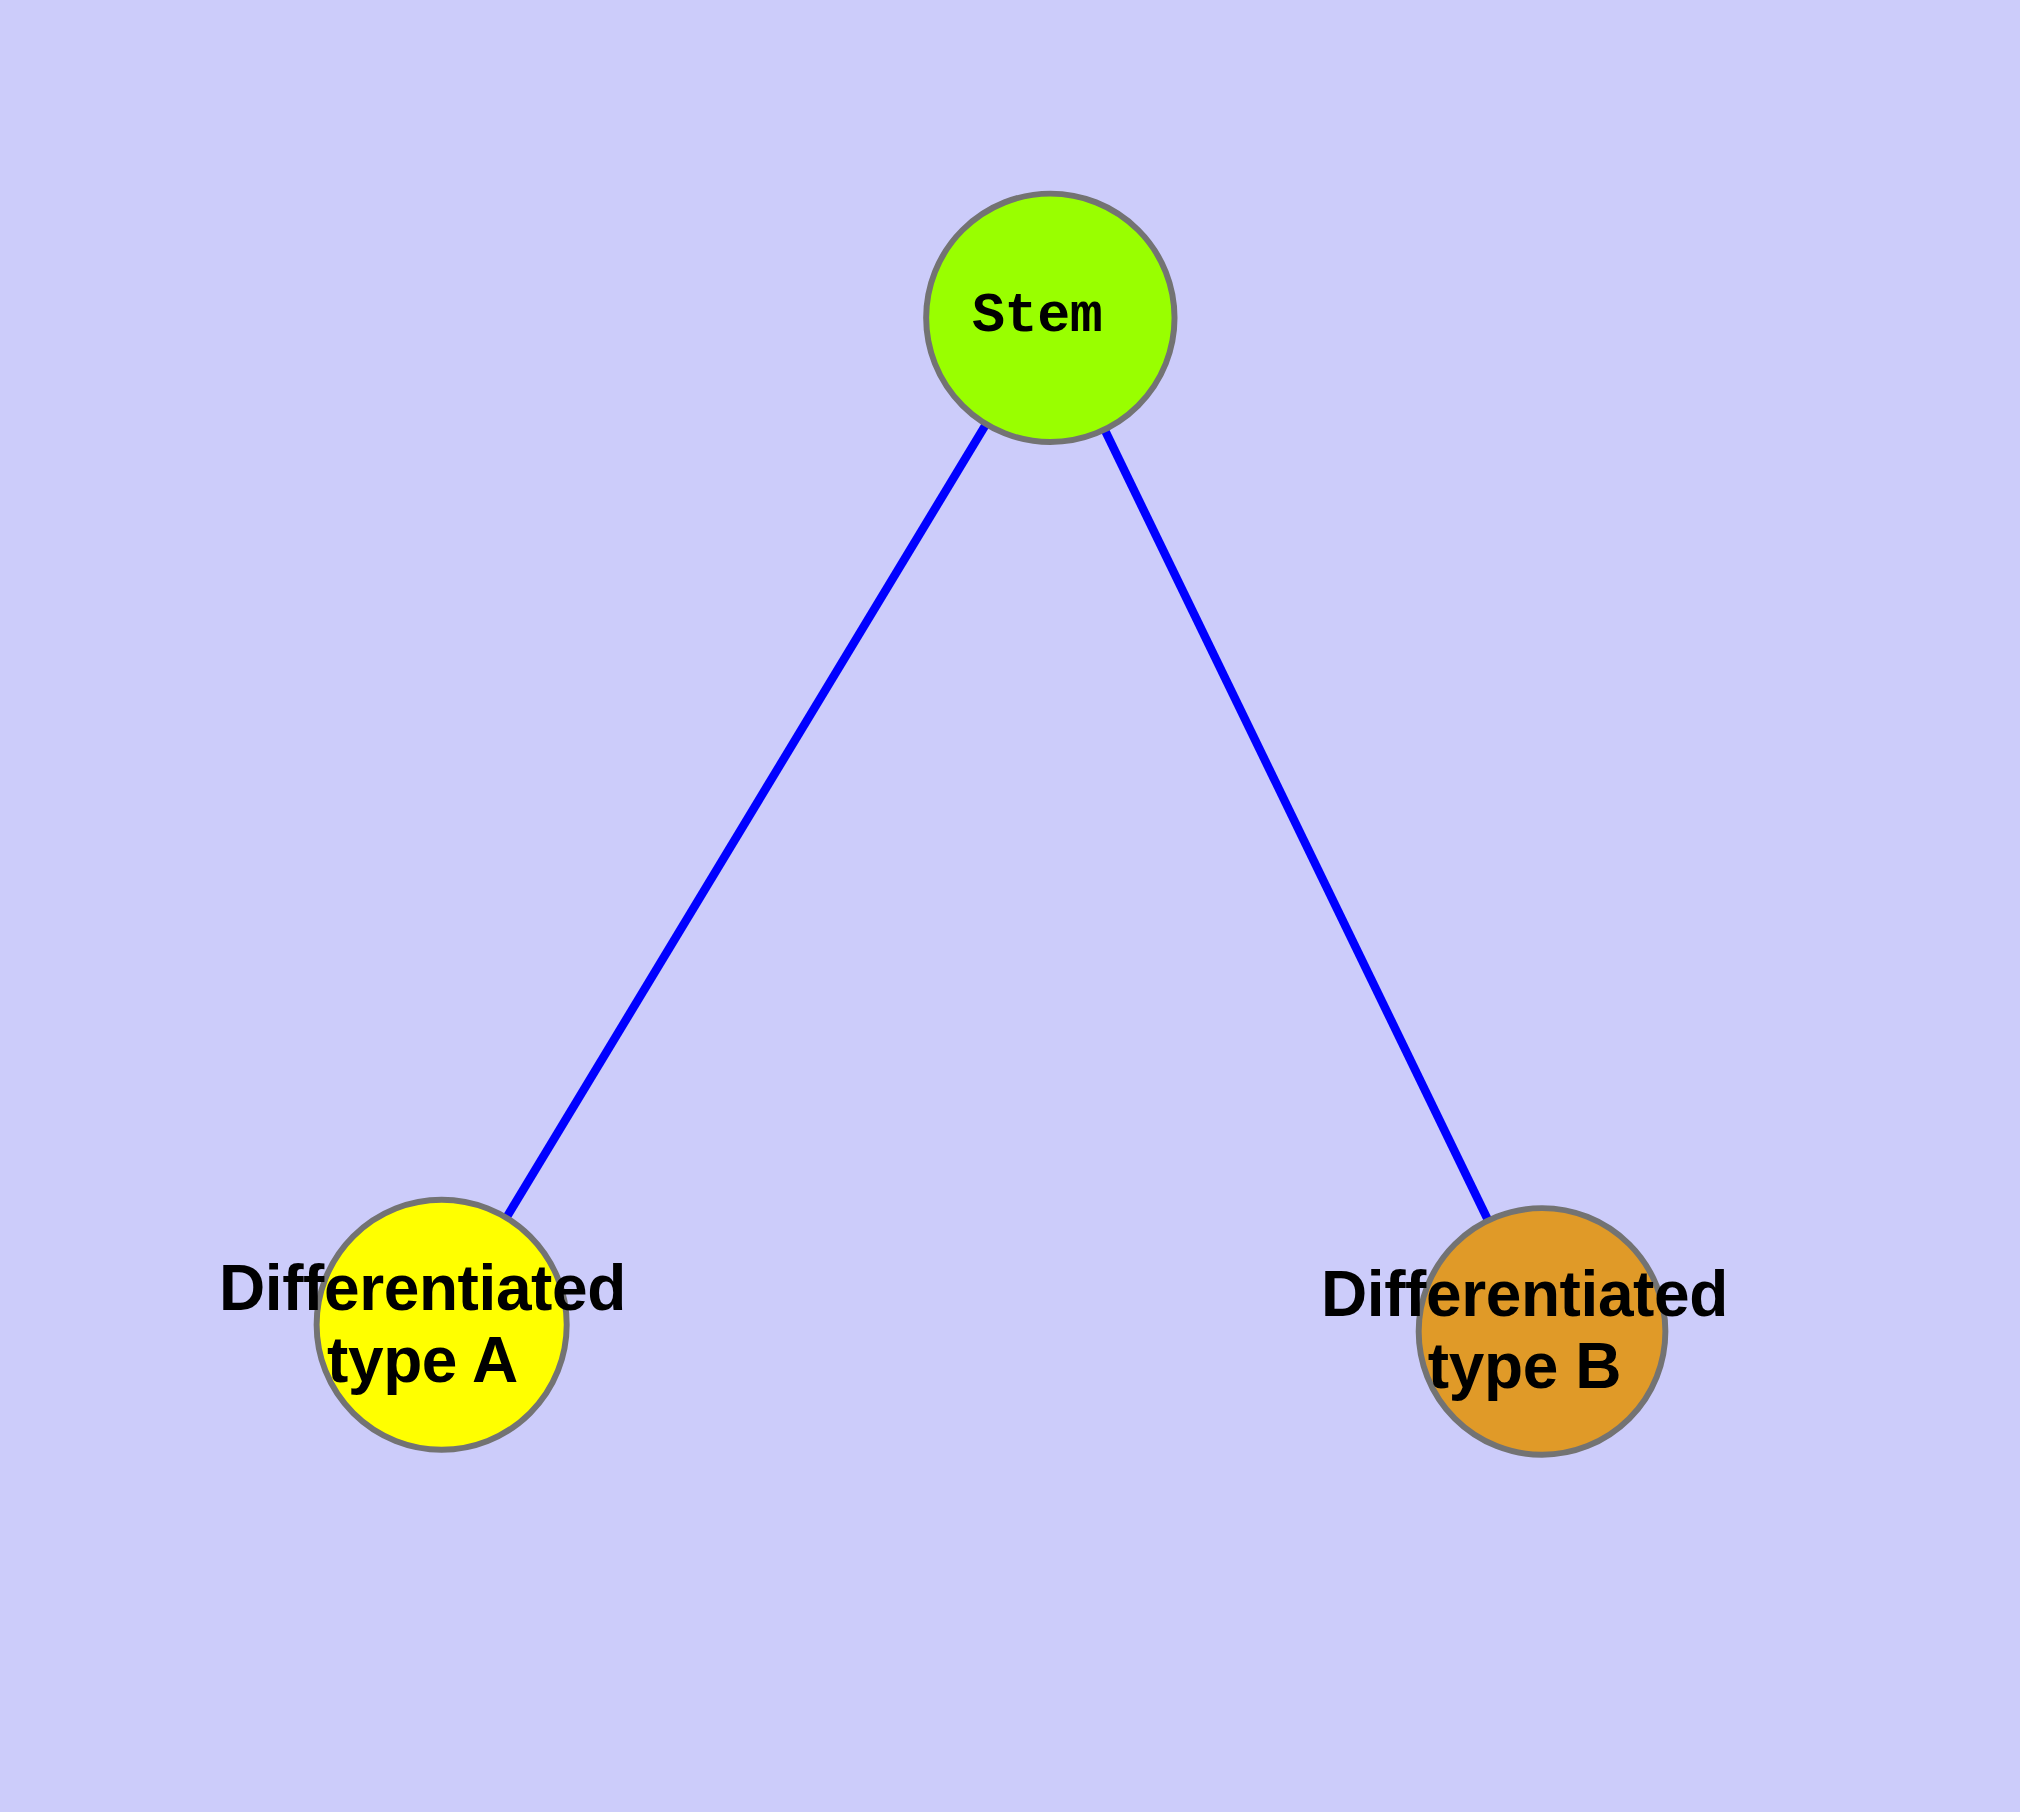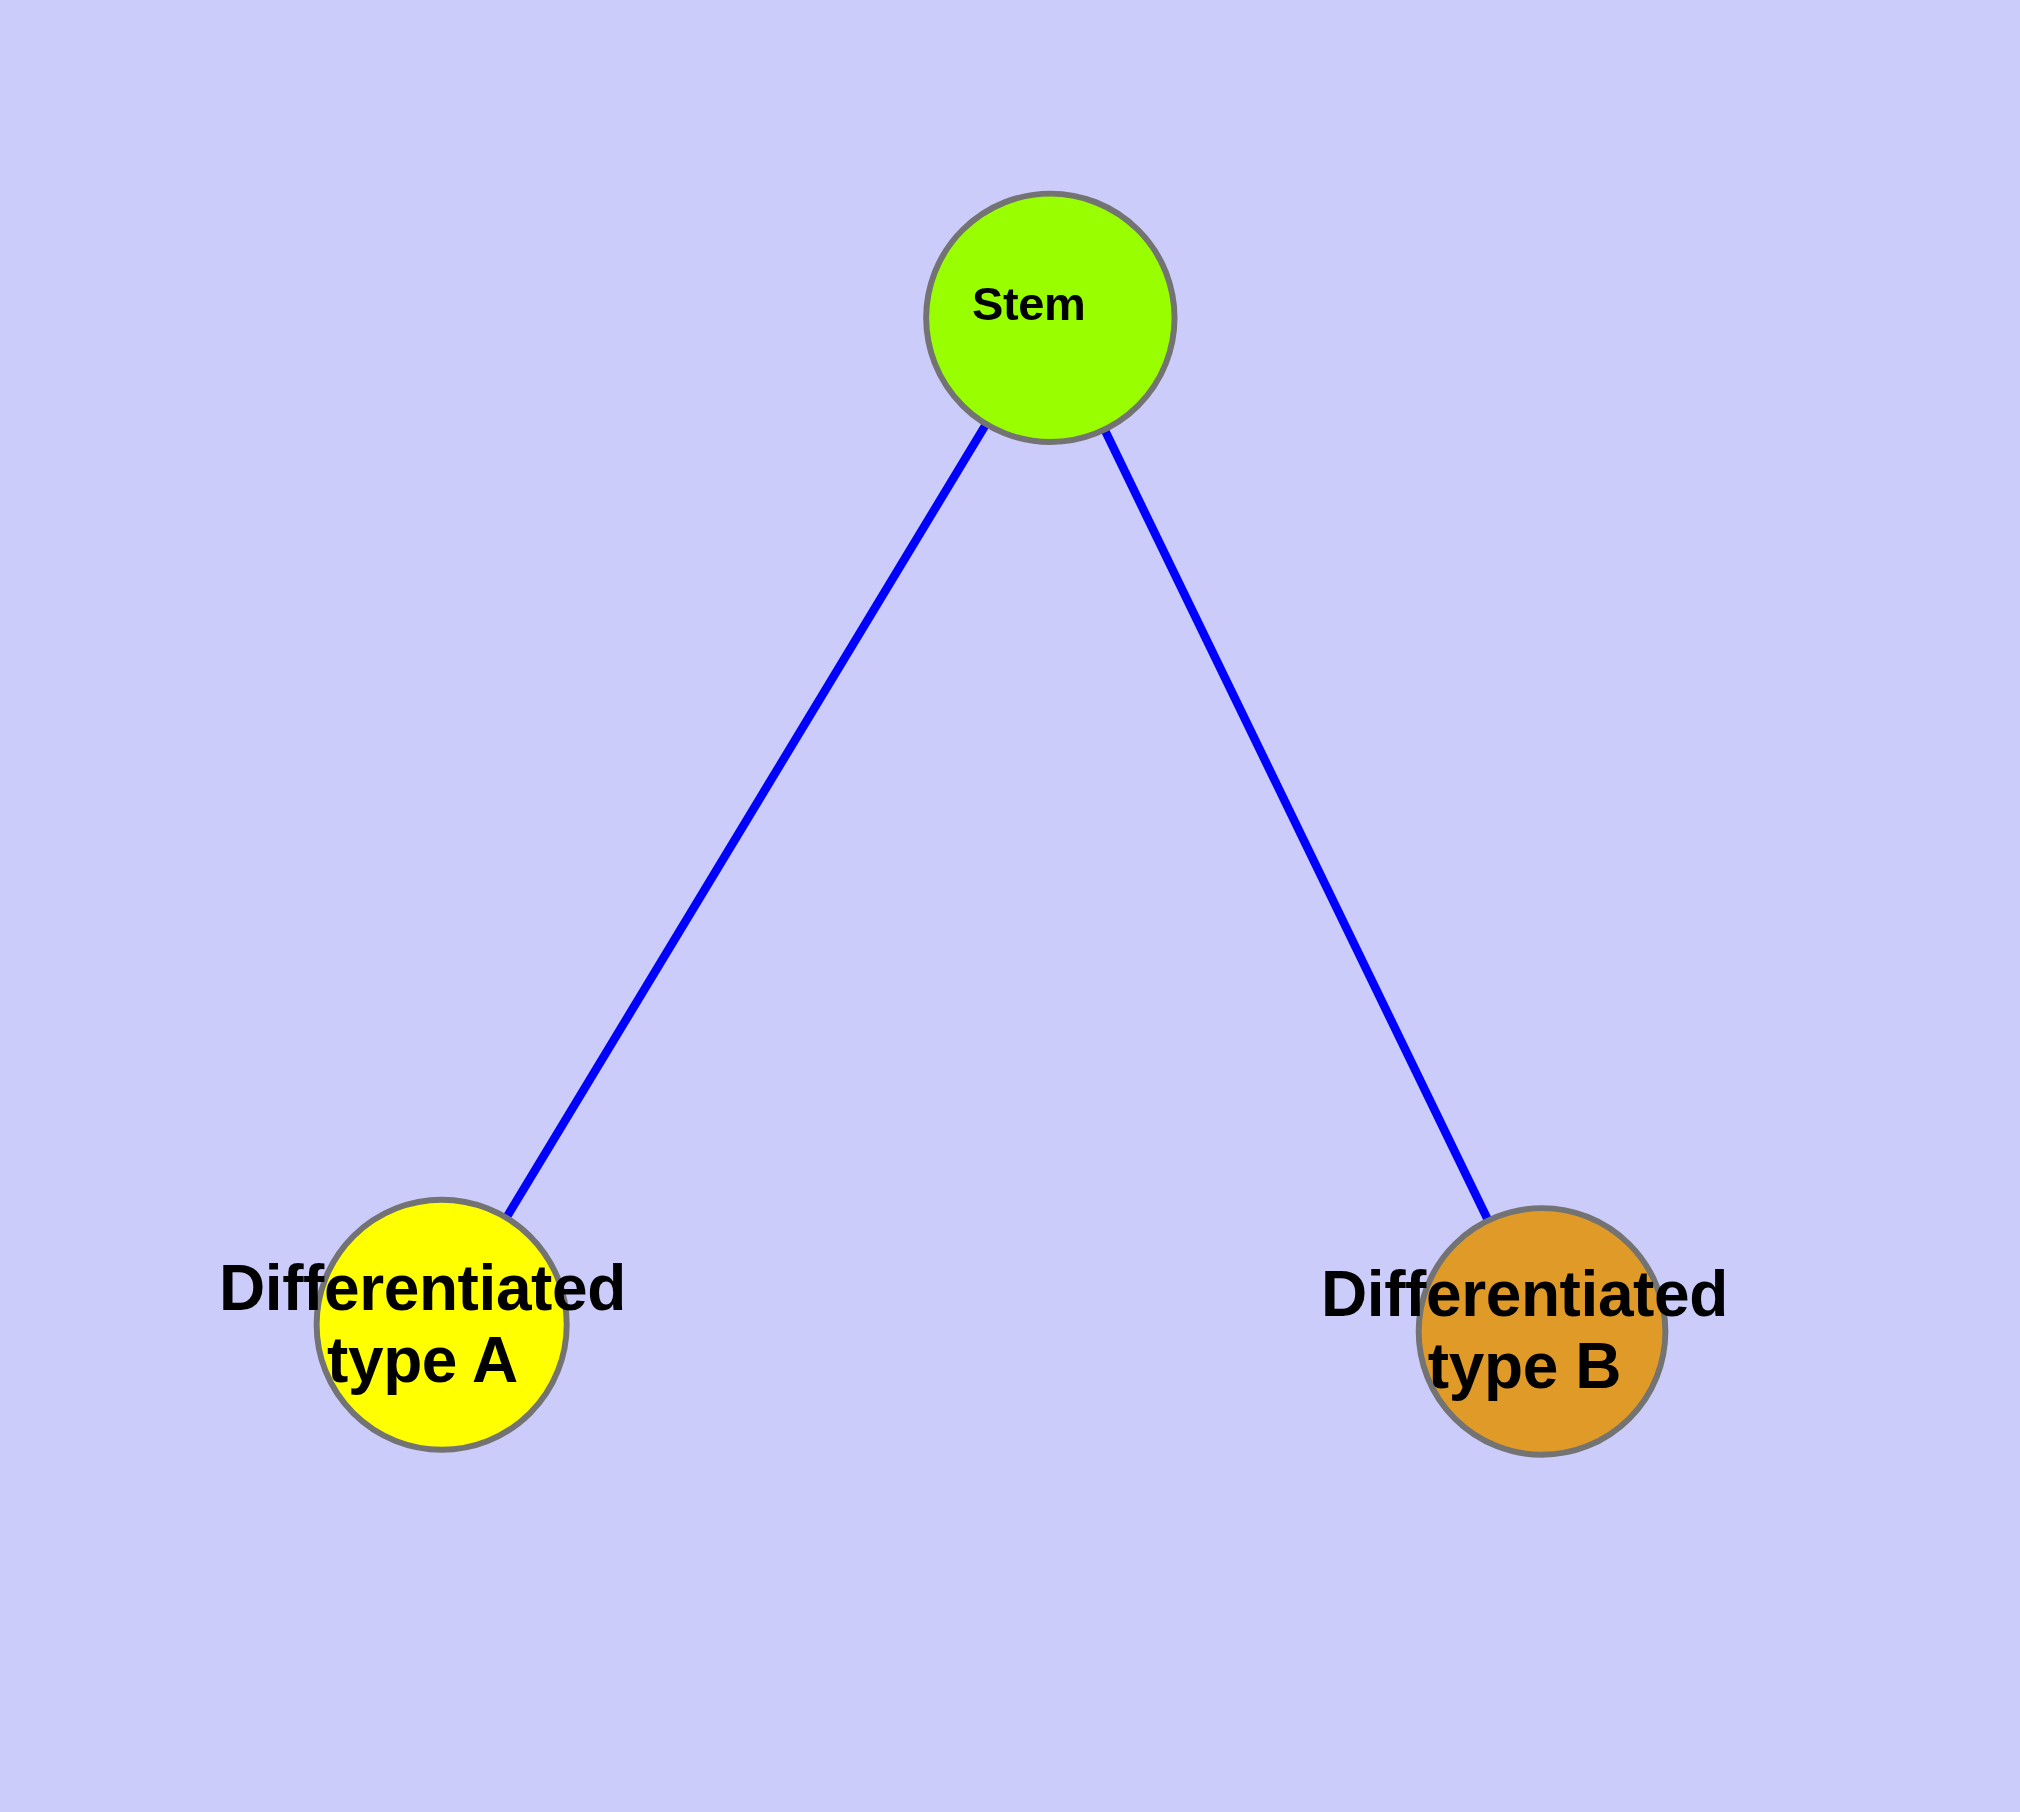--- a/index.html
+++ b/index.html
@@ -50,21 +50,21 @@
         <line x1="1303.579406169129" y1="508.1671892728936" x2="1754.8569411698516" y2="1438.7325890330044" stroke="#0000ff" stroke-width="10" stroke-linecap="butt"></line>
       </g>
     <g id="node-layer">
         <circle cx="1239" cy="375" r="146.5" fill="#99ff00" stroke="#737373" stroke-width="7"></circle>
         <circle cx="521" cy="1563" r="147.5" fill="#ffff00" stroke="#737373" stroke-width="7"></circle>
         <circle cx="1819" cy="1571" r="145.5" fill="#e09a28" stroke="#737373" stroke-width="7"></circle>
       </g>
   </svg>
 
   <div id="label-layer">
-      <div class="node-label" style="font-size: 47px; color: rgb(0, 0, 0); left: 972px; top: 278px;">Stem</div>
+      <div class="node-label" style="font-size: 55px; color: rgb(0, 0, 0); left: 972px; top: 286px; font-family: Liberation Mono, monospace;">Stem</div>
       <div class="node-label" style="font-size: 64px; color: rgb(0, 0, 0); left: 219px; top: 1253px;">Differentiated
 type A</div>
       <div class="node-label" style="font-size: 64px; color: rgb(0, 0, 0); left: 1321px; top: 1259px;">Differentiated
 type B</div>
     </div>
 
 </div>
 
 
 </body></html>

